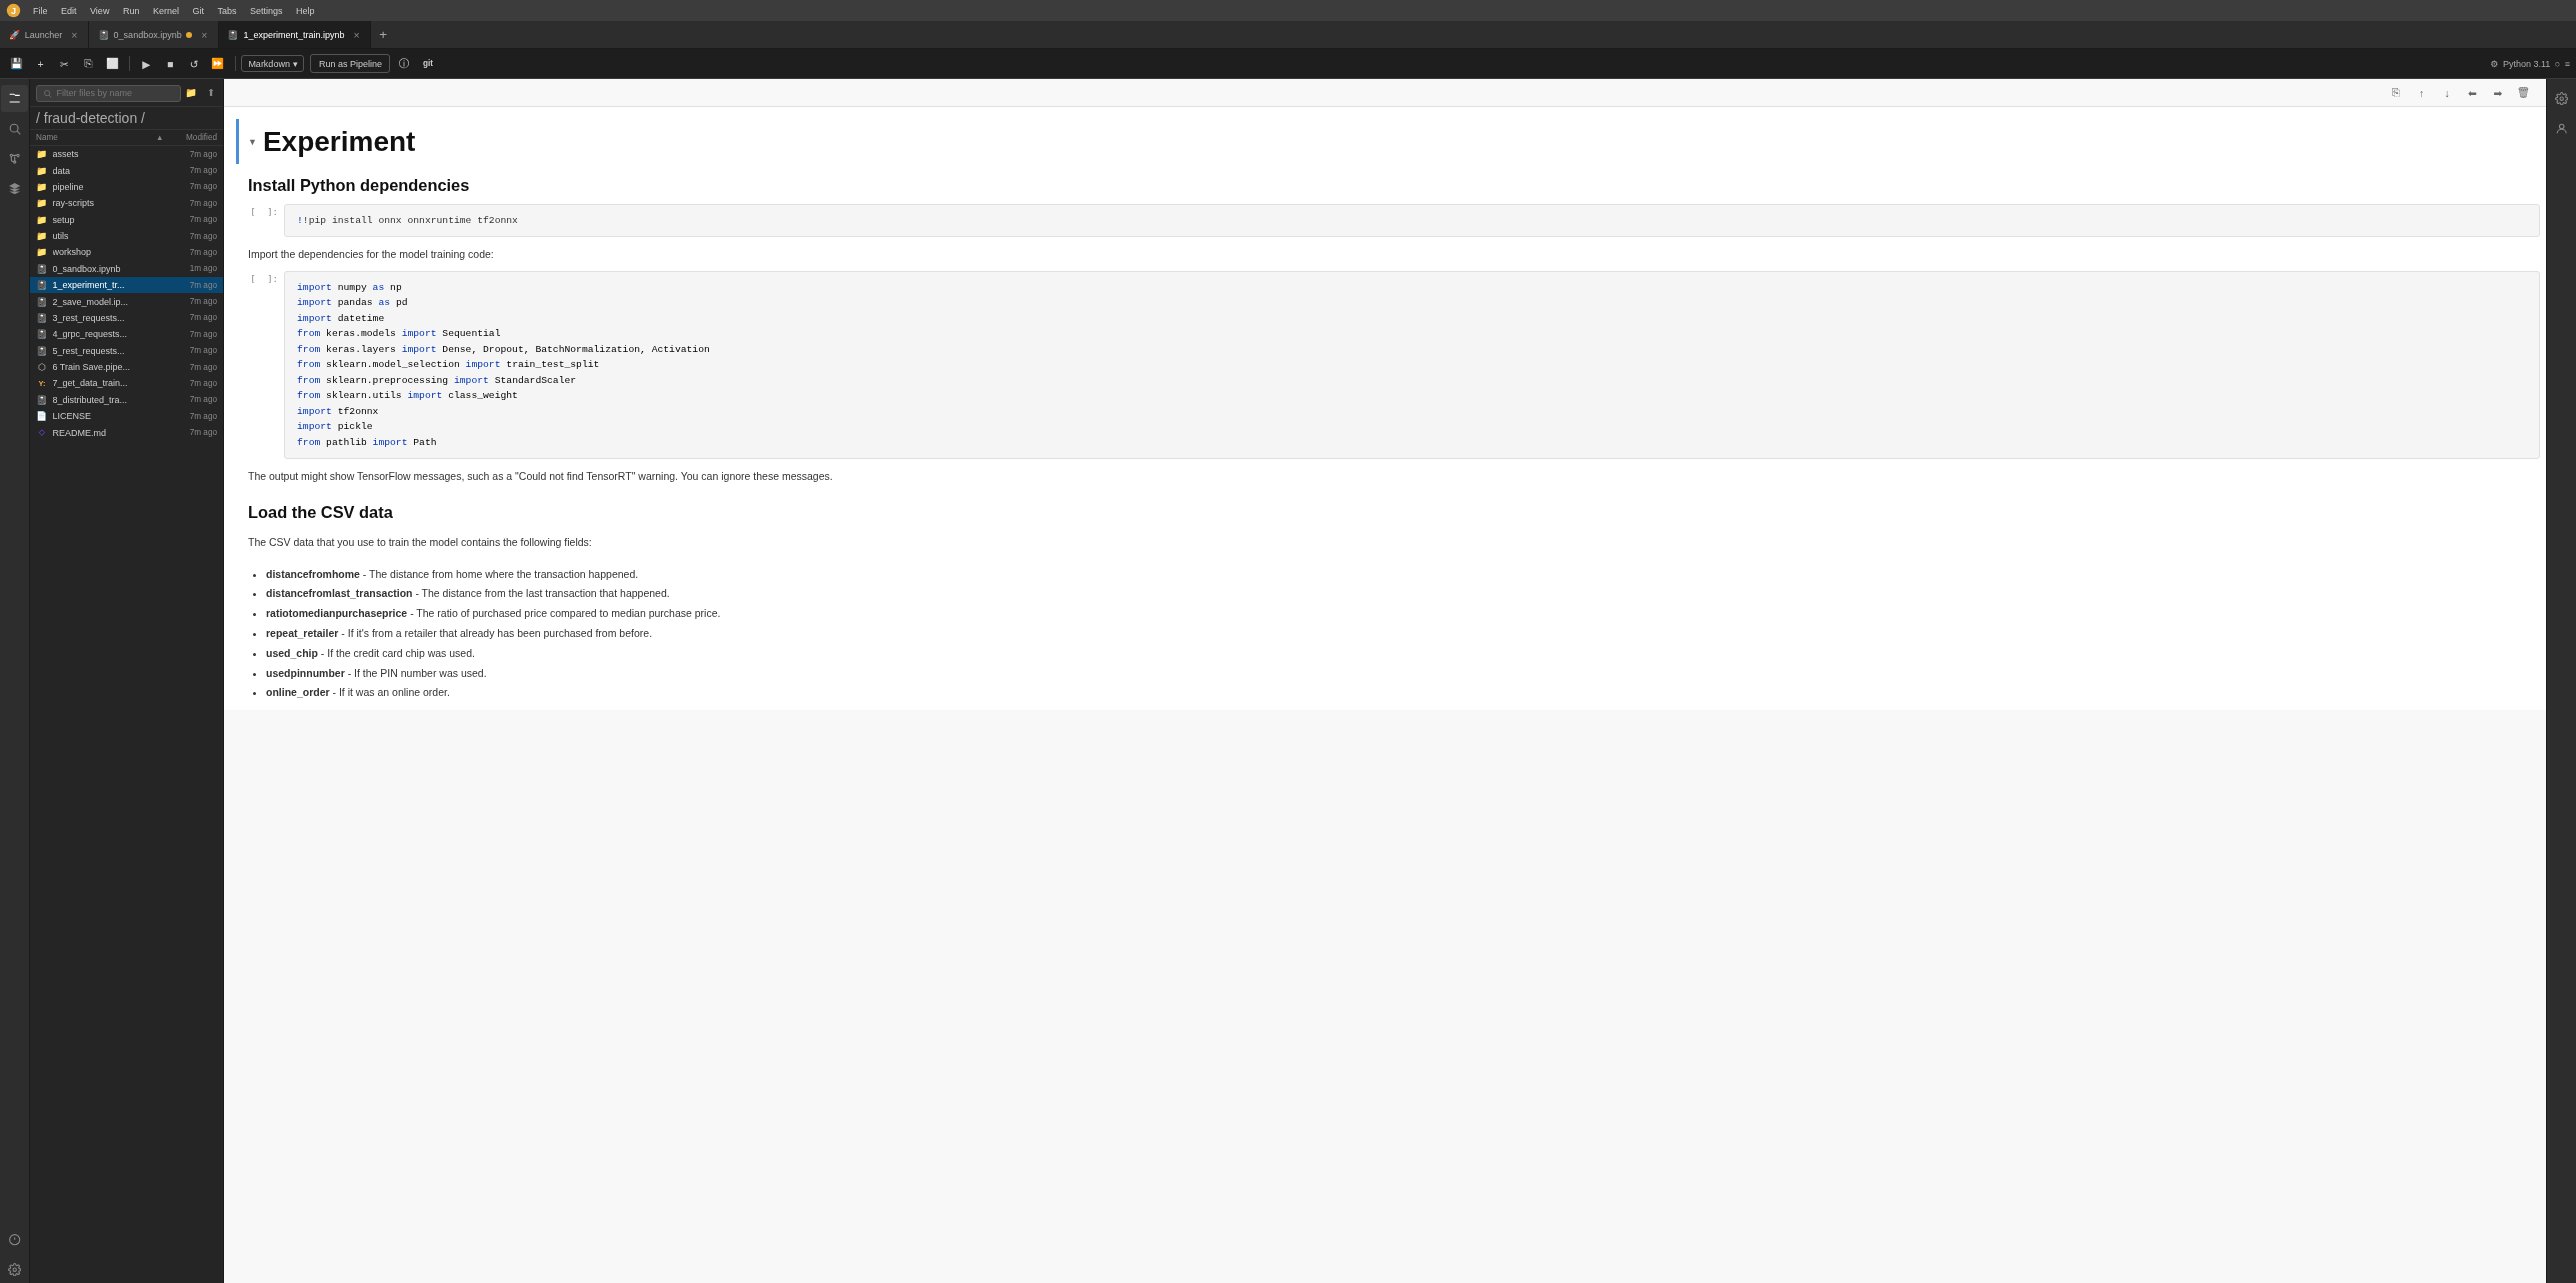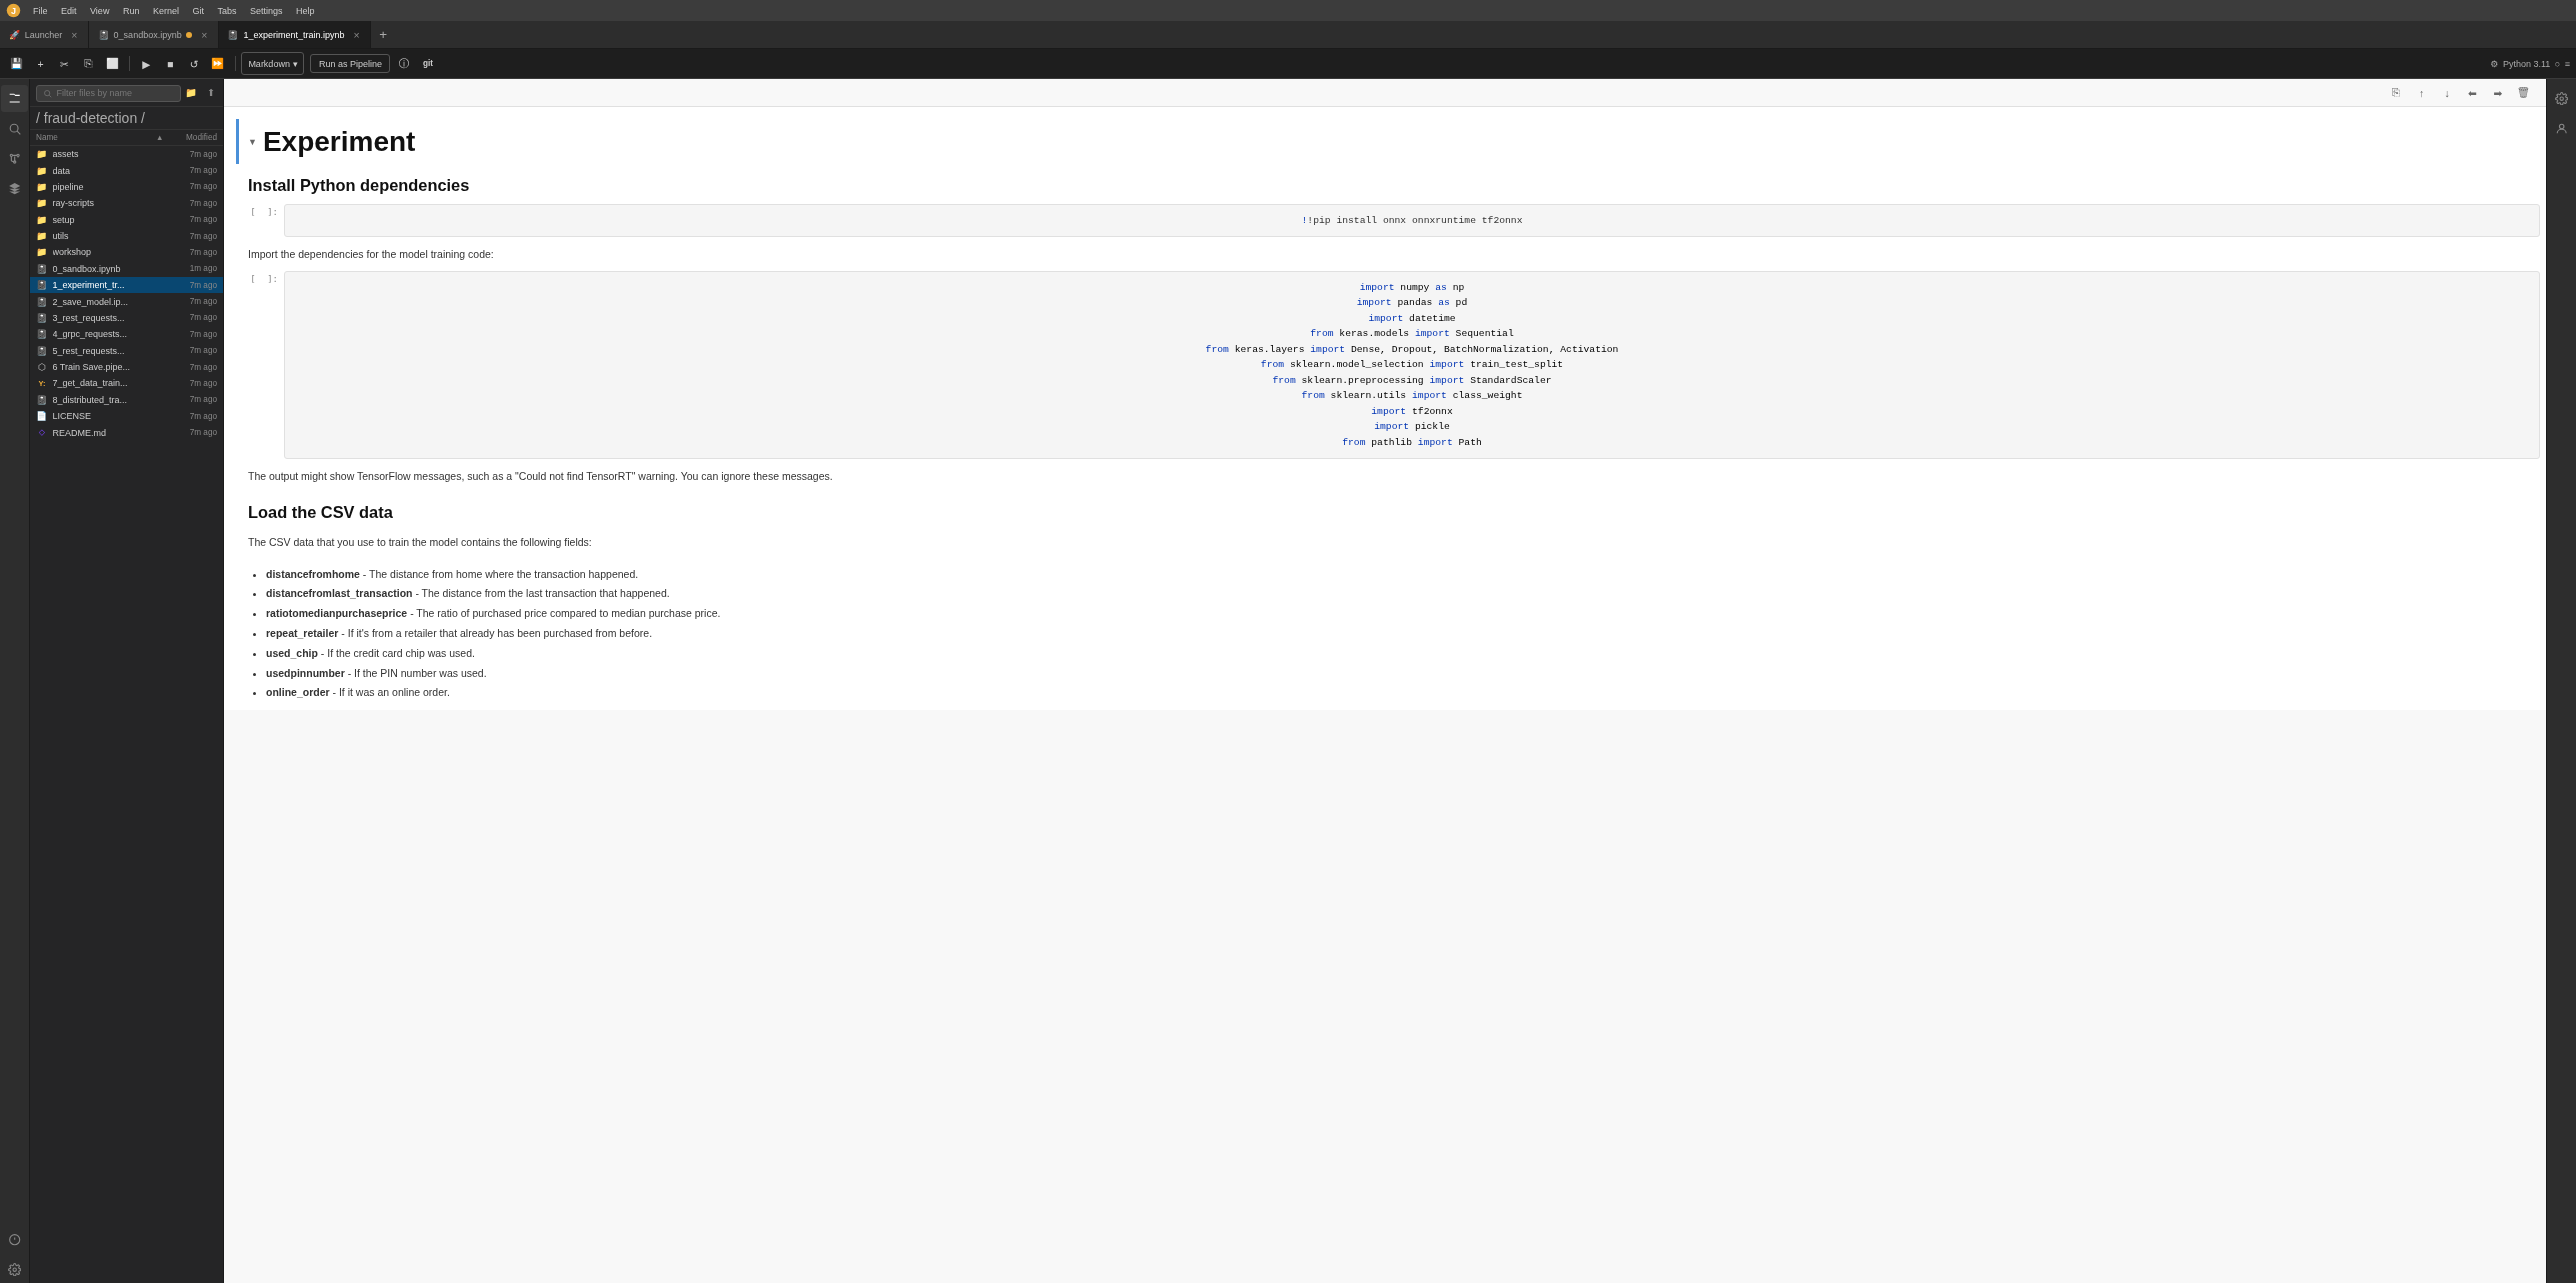--- a/index.html
+++ b/index.html
@@ -15,21 +15,21 @@
     .tab { display: flex; align-items: center; gap: 4.5px; padding: 0 9px; height: 100%; font-size: 9px; color: #aaa; cursor: pointer; border-right: 0.7px solid #1a1a1a; background: #2d2d2d; white-space: nowrap; min-width: 0; }
     .tab.active { background: #1e1e1e; color: #fff; }
     .tab-close { font-size: 10.5px; color: #888; margin-left: 3px; cursor: pointer; border-radius: 2.2px; padding: 0 1.5px; }
     .tab-modified { width: 6px; height: 6px; border-radius: 50%; background: #e8a838; flex-shrink: 0; }
     .tab-new { display: flex; align-items: center; justify-content: center; width: 24px; height: 100%; color: #aaa; cursor: pointer; font-size: 13.4px; }
 
     
     .toolbar { display: flex; align-items: center; background: #1e1e1e; border-bottom: 0.7px solid #3a3a3a; height: 30px; padding: 0 6px; gap: 3px; flex-shrink: 0; }
     .toolbar-btn { display: flex; align-items: center; justify-content: center; width: 21px; height: 21px; border: none; background: transparent; color: #ccc; cursor: pointer; border-radius: 3px; font-size: 10.5px; }
     .toolbar-separator { width: 0.7px; height: 15px; background: #444; margin: 0 3px; }
-    .toolbar-dropdown { display: flex; align-items: center; gap: 3px; padding: 1.5px 6px; background: transparent; border: 0.7px solid #555; border-radius: 3px; color: #ccc; font-size: 9px; cursor: pointer; height: 23px; }
+    .toolbar-dropdown { display: flex; align-items: center; gap: 3px; padding: 1.5px 6px; background: transparent; border: 0.7px solid #555; border-radius: 3px; color: #ccc; font-size: 9px; cursor: pointer; height: 17px; }
     .toolbar-pipeline-btn { display: flex; align-items: center; gap: 3px; padding: 1.5px 7.5px; background: transparent; border: 0.7px solid #555; border-radius: 3px; color: #ccc; font-size: 9px; cursor: pointer; height: 19px; margin-left: 3px; }
     .toolbar-spacer { flex: 1; }
     .kernel-info { display: flex; align-items: center; gap: 4.5px; color: #aaa; font-size: 9px; }
 
     
     .main-area { display: flex; flex: 1; overflow: hidden; }
 
     
     .sidebar-icons { width: 30px; background: #2d2d2d; display: flex; flex-direction: column; align-items: center; padding-top: 6px; gap: 3px; flex-shrink: 0; border-right: 0.7px solid #1a1a1a; }
     .sidebar-icon-btn { width: 27px; height: 27px; display: flex; align-items: center; justify-content: center; color: #888; cursor: pointer; border-radius: 3px; font-size: 12px; }
@@ -69,21 +69,21 @@
     .section-collapse { color: #666; margin-right: 6px; cursor: pointer; font-size: 9px; }
 
     .cell-container { background: #fff; margin: 0; }
     .cell-heading { padding: 12px 24px 6px 24px; }
     .cell-heading h2 { font-size: 16.4px; font-weight: 600; color: #111; }
 
     .cell-markdown { padding: 6px 24px; color: #333; font-size: 10.5px; line-height: 1.6; }
 
     .cell-code { display: flex; margin: 0; }
     .cell-gutter { width: 60px; padding: 6px 6px 6px 0; text-align: right; color: #888; font-size: 9px; font-family: monospace; flex-shrink: 0; display: flex; align-items: flex-start; justify-content: flex-end; gap: 3px; }
-    .cell-body { flex: 1; text-align: center; }
+    .cell-body { flex: 1; }
     .code-block { background: #f5f5f5; border: 0.7px solid #e0e0e0; border-radius: 3px; margin: 3px 6px 3px 0; padding: 7.5px 12px; font-family: 'Courier New', monospace; font-size: 9.7px; line-height: 1.6; color: #333; }
 
     
     .kw { color: #0033b3; }
 
     .bullet-list { padding-left: 18px; }
     .bullet-list li { margin: 3px 0; font-size: 10.5px; line-height: 1.6; }
     .bold { font-weight: bold; }
 
     

